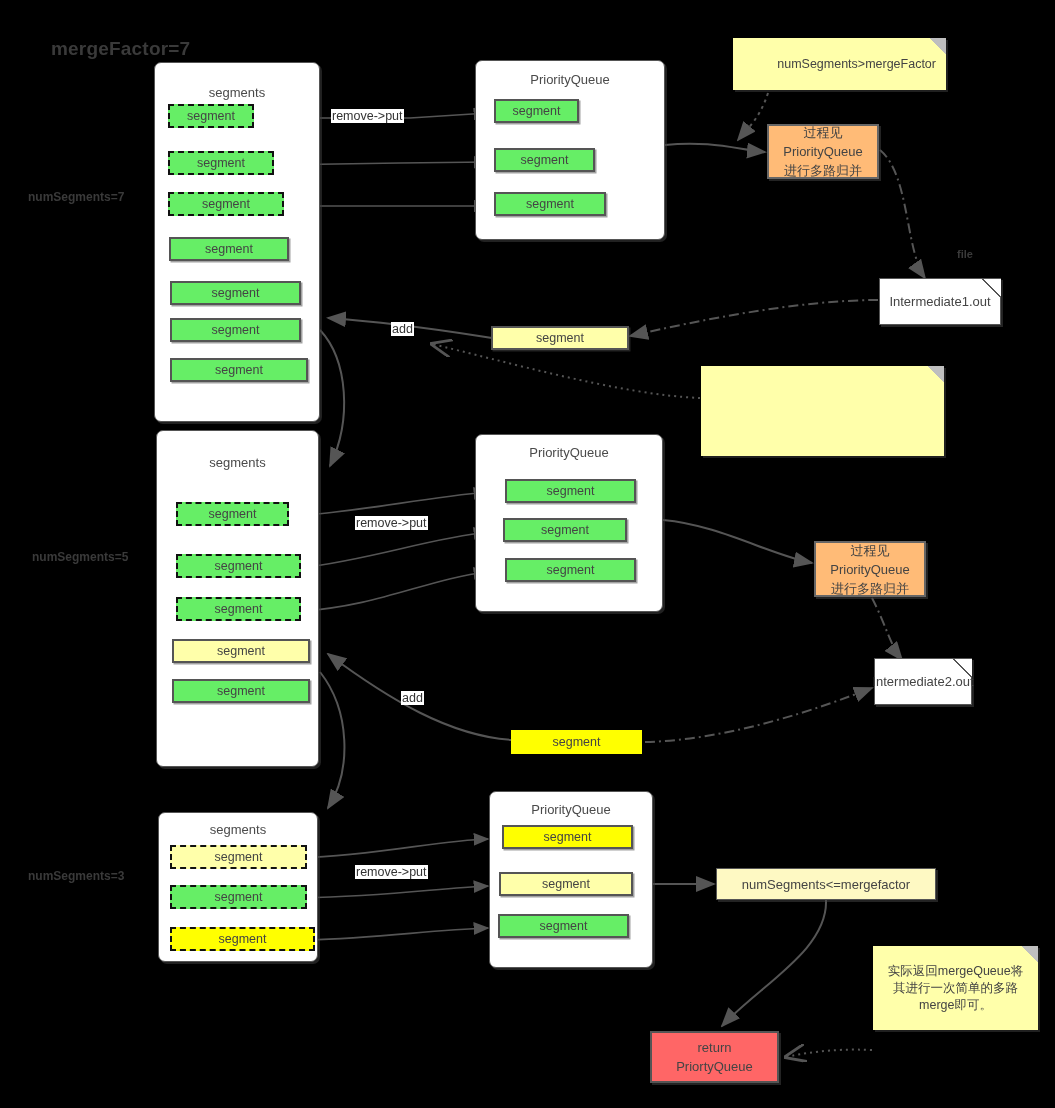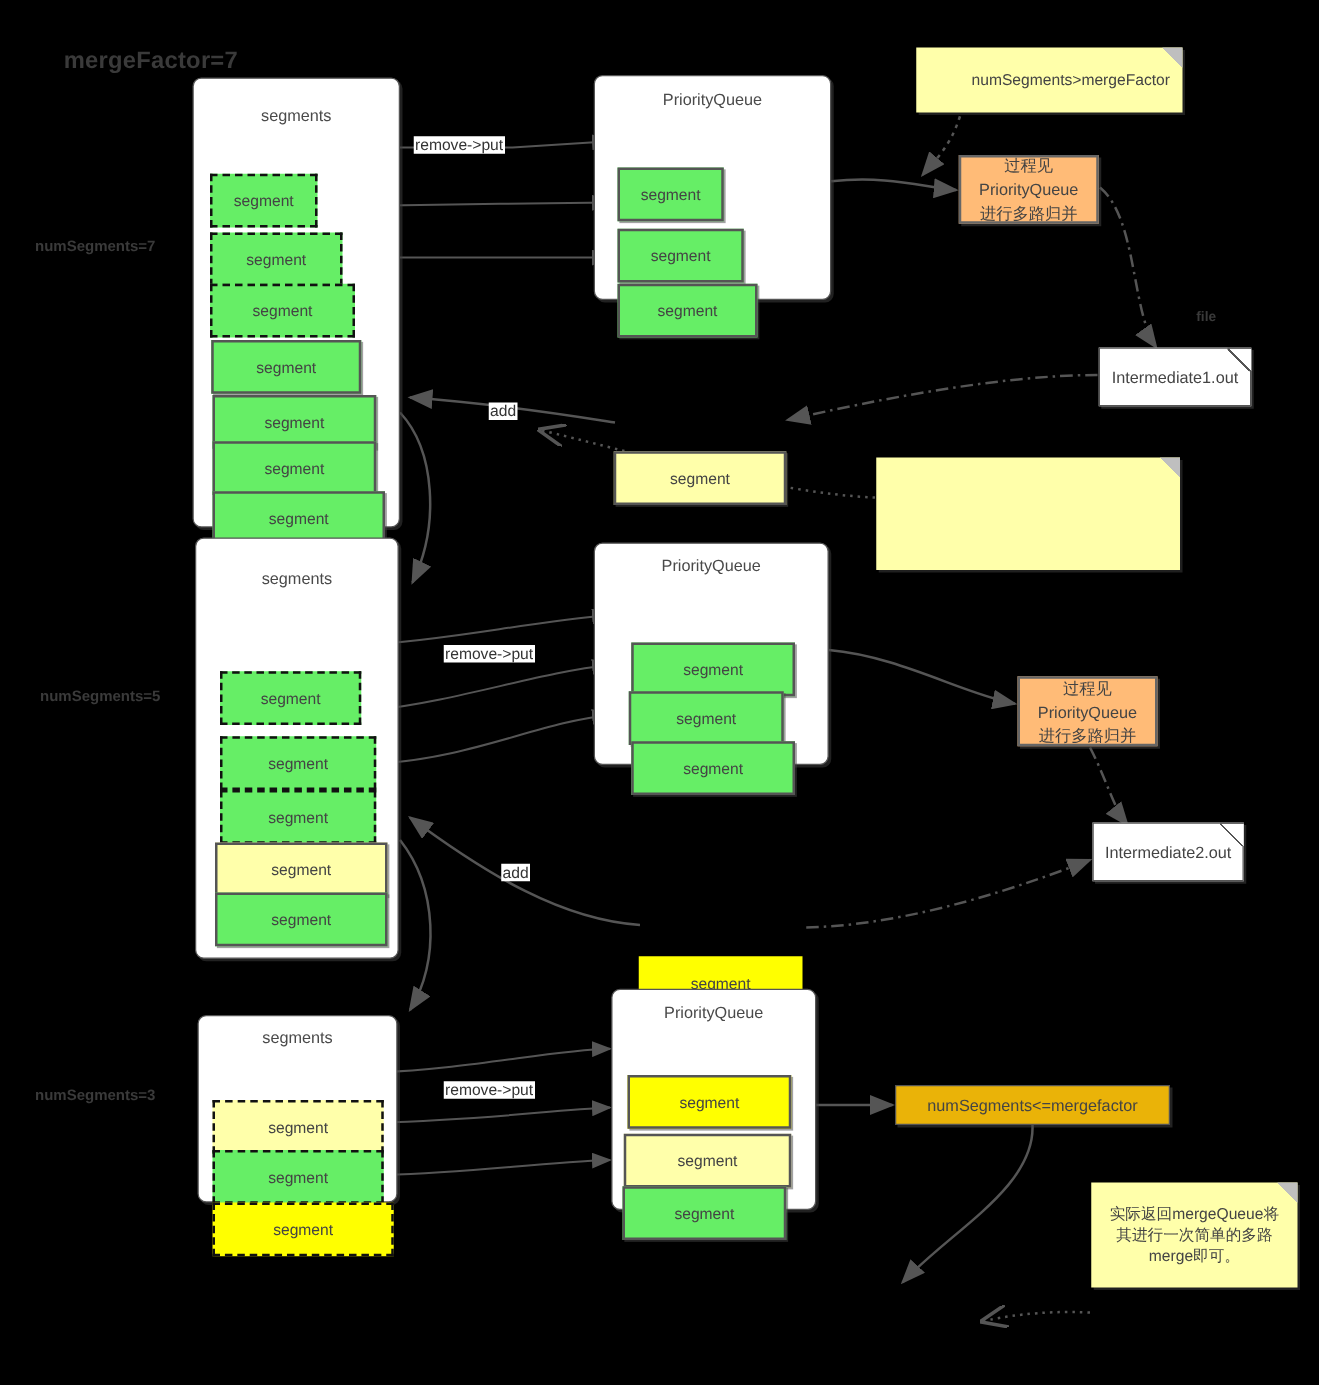--- a/index.html
+++ b/index.html
@@ -11,22 +11,22 @@
   .lbl-dark{position:absolute;color:#3a3a3a;font-weight:bold;white-space:nowrap;}
   .title-mf{font-size:19px;letter-spacing:.2px;}
   .lbl-ns{font-size:12px;}
   .lbl-file{position:absolute;color:#3a3a3a;font-weight:bold;font-size:11px;}
 
   .container{position:absolute;background:#fff;border:1.6px solid #555;border-radius:7px;
              box-shadow:2px 2px 0 rgba(60,60,60,.55);box-sizing:border-box;}
   .container .cap{position:absolute;left:0;right:0;text-align:center;color:#4a4a4a;font-size:13px;}
 
   .seg{position:absolute;box-sizing:border-box;display:flex;align-items:center;
-       justify-content:center;color:#444;font-size:12.5px;height:43px;
-       box-shadow:1.5px 1.5px 0 rgba(70,70,70,.5);margin-top:35px;}
+       justify-content:center;color:#444;font-size:12.5px;height:24px;
+       box-shadow:1.5px 1.5px 0 rgba(70,70,70,.5);}
   .seg.green{background:#66ee66;}
   .seg.paleyellow{background:#ffffaa;}
   .seg.brightyellow{background:#ffff00;}
   .seg.solid{border:2px solid #555;}
   .seg.dashed{border:2.5px dashed #111;box-shadow:none;}
   .seg.noborder{box-shadow:none;}
 
   .edgelabel{position:absolute;background:#fff;color:#333;font-size:12.5px;
              padding:0 1px;white-space:nowrap;line-height:14px;}
 
@@ -43,21 +43,21 @@
            box-shadow:2px 2px 0 rgba(70,70,70,.5);}
 
   .filebox{position:absolute;background:#fff;border:1.6px solid #555;box-sizing:border-box;
            color:#444;font-size:13px;line-height:19px;text-align:center;
            display:flex;align-items:center;justify-content:center;padding:2px 4px;
            box-shadow:2px 2px 0 rgba(70,70,70,.5);}
   .filebox .fold{position:absolute;right:-1px;top:-1px;width:19px;height:19px;
               background:linear-gradient(225deg,#ffffff 0 48%,#555 48.5% 53%,transparent 53.5%);
               border-top:1.6px solid #555;box-sizing:border-box;}
 
-  .plainbox{position:absolute;background:#eab308;border:1.6px solid #555;box-sizing:border-box;
+  .plainbox{position:absolute;background:#fef9c3;border:1.6px solid #555;box-sizing:border-box;
             color:#444;font-size:13px;display:flex;align-items:center;justify-content:center;
             box-shadow:2px 2px 0 rgba(70,70,70,.5);}
 
   .redbox{position:absolute;background:#ff6666;border:2px solid #555;box-sizing:border-box;
           color:#444;font-size:13px;line-height:19px;text-align:center;
           display:flex;align-items:center;justify-content:center;
           box-shadow:2px 2px 0 rgba(70,70,70,.5);}
 </style>
 </head>
 <body>
@@ -185,21 +185,21 @@
   <div class="seg green solid" style="left:505px;top:479px;width:131px;">segment</div>
   <div class="seg green solid" style="left:503px;top:518px;width:124px;">segment</div>
   <div class="seg green solid" style="left:505px;top:558px;width:131px;">segment</div>
 
   <div class="edgelabel" style="left:355px;top:516px;">remove-&gt;put</div>
 
   <div class="procbox" style="left:814px;top:541px;width:112px;height:56px;white-space:pre-line;">过程见
 PriorityQueue
 进行多路归并</div>
 
-  <div class="filebox" style="left:874px;top:658px;width:121px;height:47px;">
+  <div class="filebox" style="left:874px;top:658px;width:98px;height:47px;">
     <span class="fold"></span>
     <span>Intermediate2.out</span>
   </div>
 
   <div class="seg brightyellow noborder" style="left:511px;top:730px;width:131px;">segment</div>
 
   <div class="edgelabel" style="left:401px;top:691px;">add</div>
 
   <div class="container" style="left:158px;top:812px;width:160px;height:150px;">
     <div class="cap" style="top:9px;">segments</div>
@@ -212,19 +212,21 @@
     <div class="cap" style="top:10px;">PriorityQueue</div>
   </div>
   <div class="seg brightyellow solid" style="left:502px;top:825px;width:131px;">segment</div>
   <div class="seg paleyellow solid" style="left:499px;top:872px;width:134px;">segment</div>
   <div class="seg green solid" style="left:498px;top:914px;width:131px;">segment</div>
 
   <div class="edgelabel" style="left:355px;top:865px;">remove-&gt;put</div>
 
   <div class="plainbox" style="left:716px;top:868px;width:220px;height:32px;">numSegments&lt;=mergefactor</div>
 
+  <div class="redbox" style="left:650px;top:1031px;width:129px;height:52px;white-space:pre-line;">return
+PriortyQueue</div>
 
   <div class="note" style="left:873px;top:946px;width:165px;height:84px;">
     <span class="fold"></span>
     <span>实际返回mergeQueue将其进行一次简单的多路merge即可。</span>
   </div>
 
 </div>
 
 </body></html>

